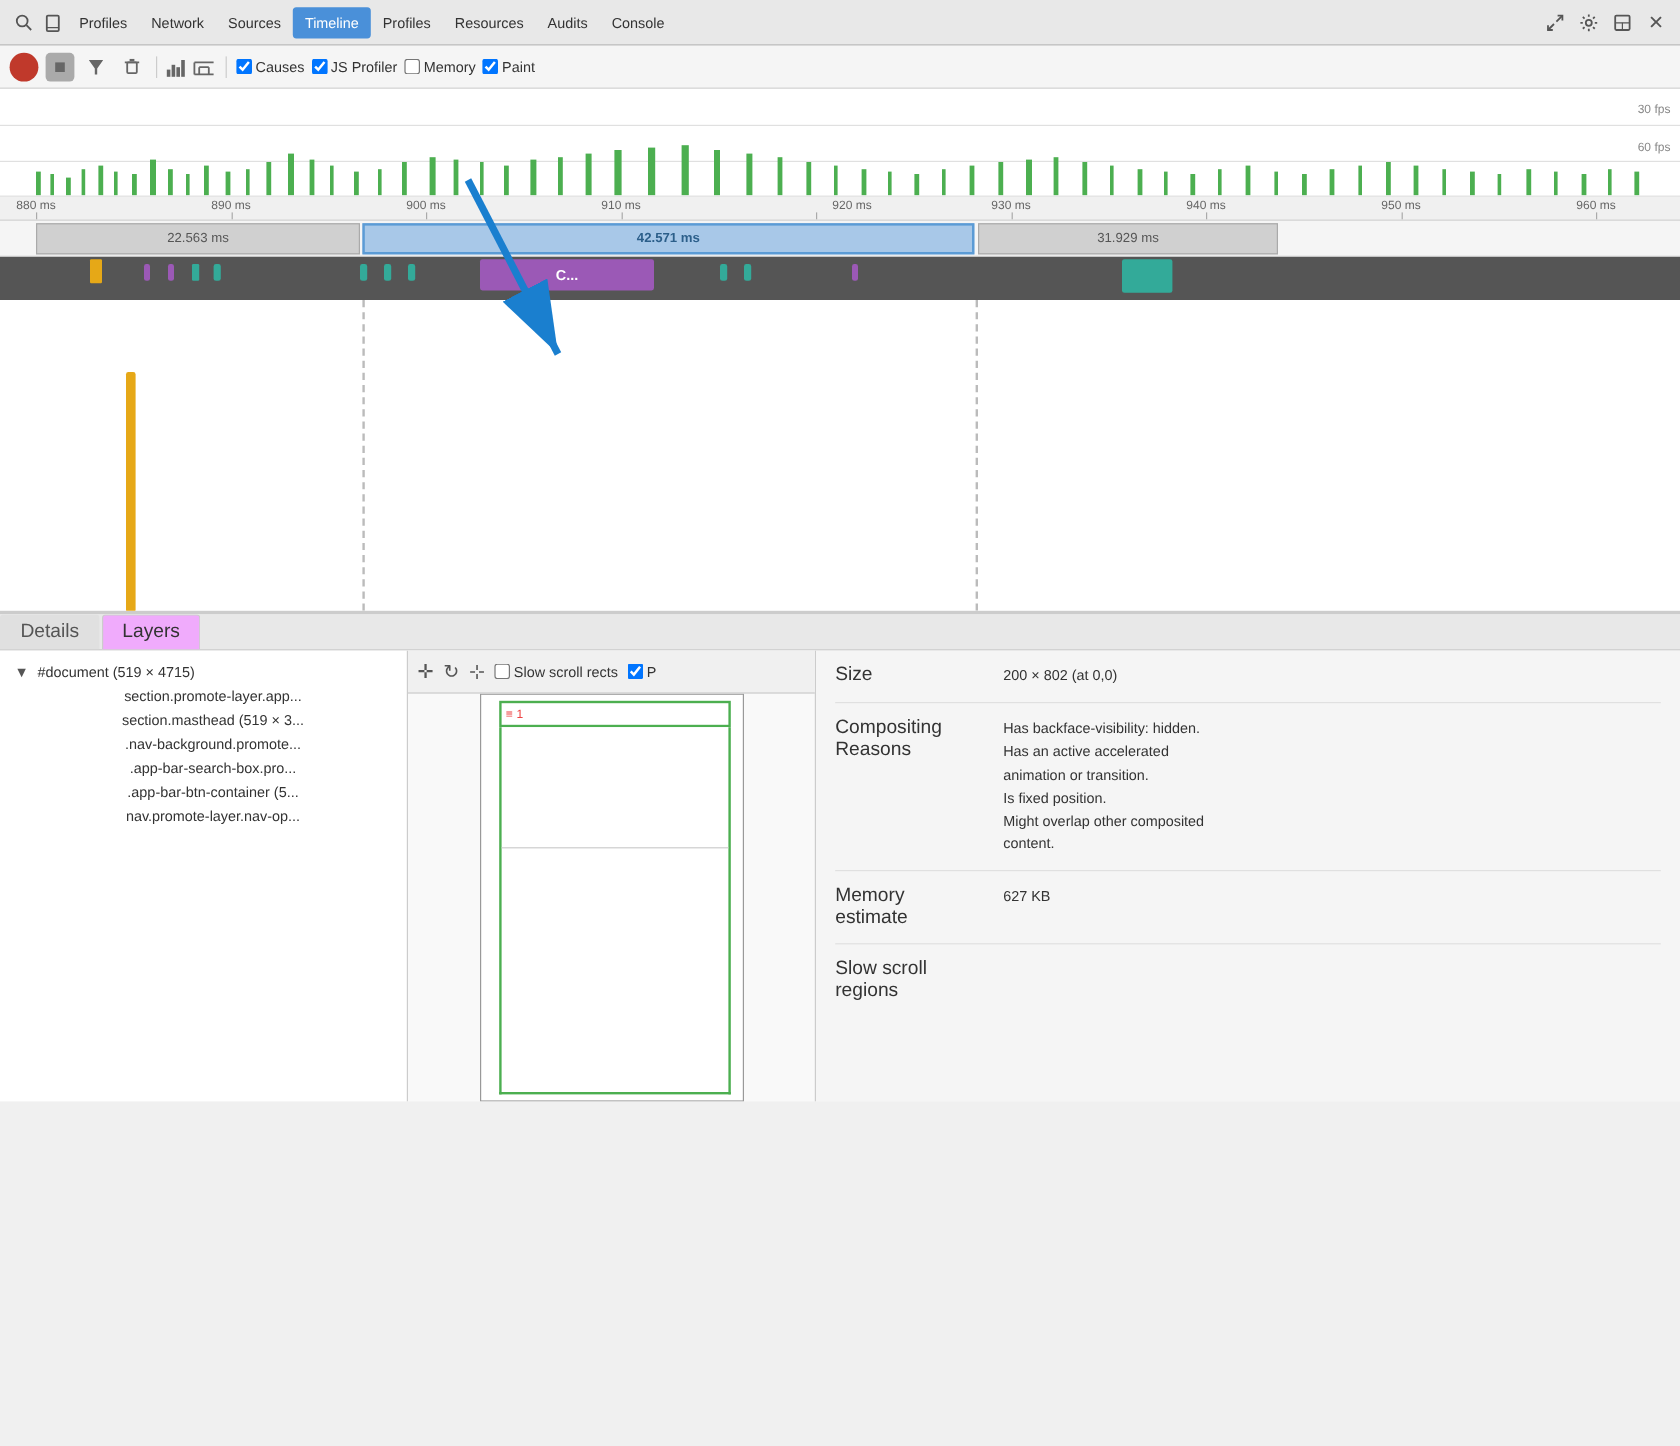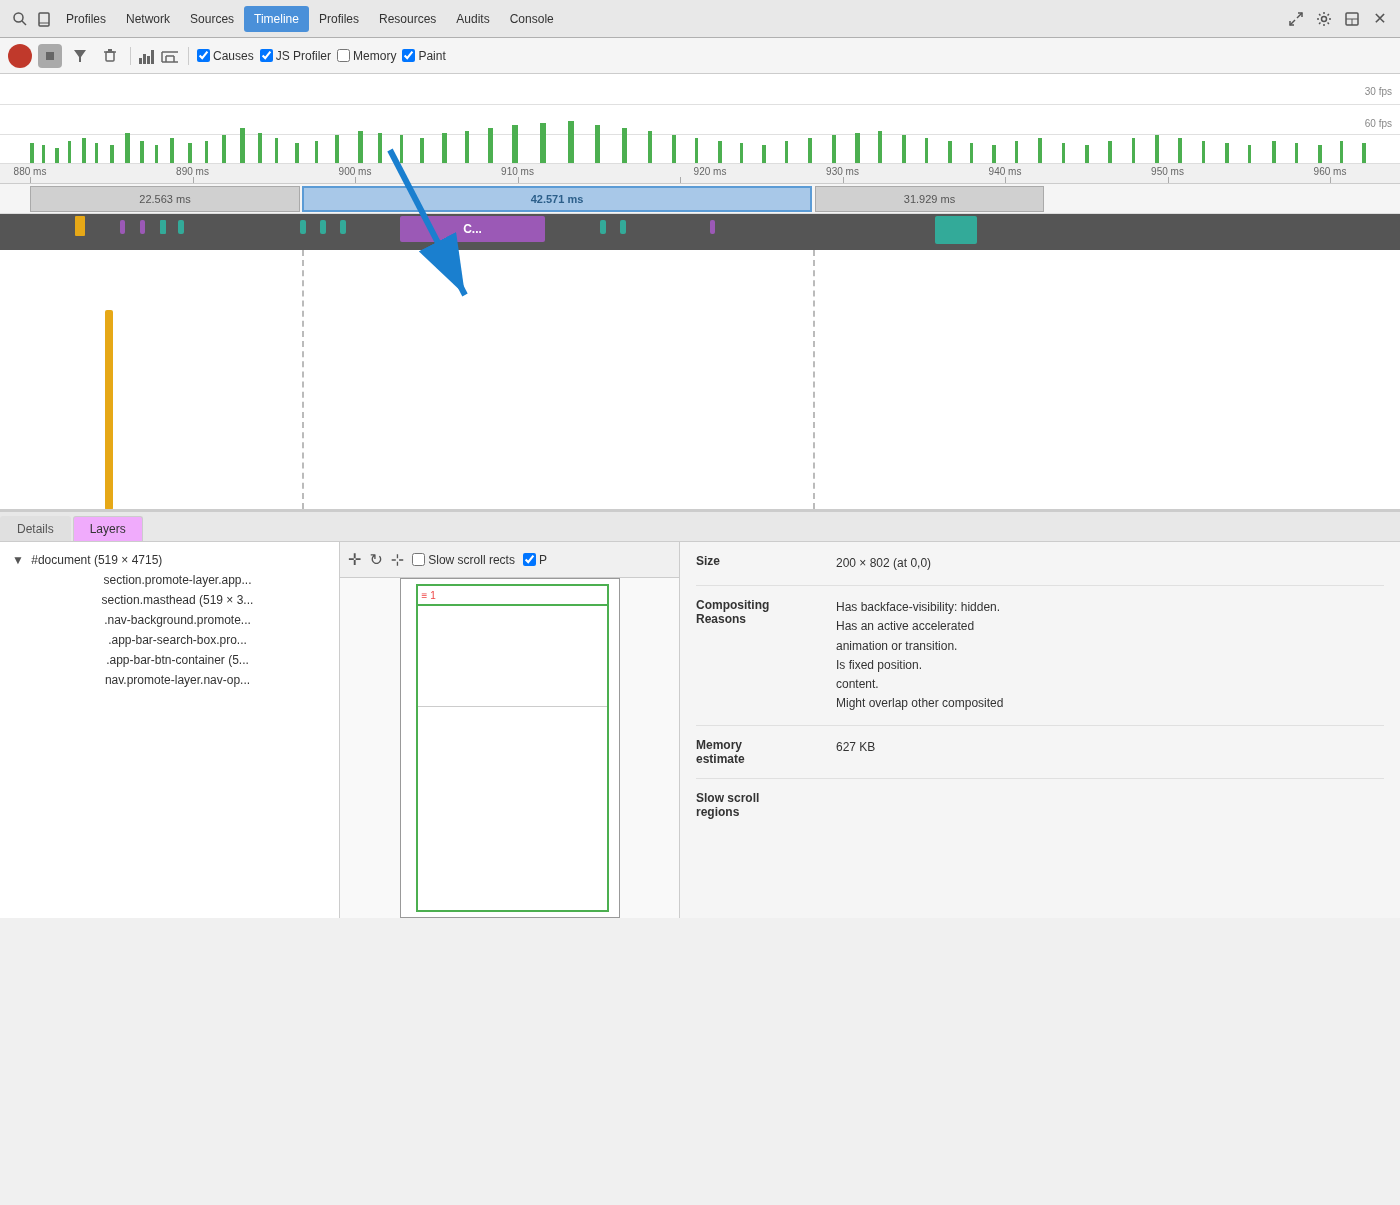--- a/index.html
+++ b/index.html
@@ -104,21 +104,21 @@
     
     .bottom-panel {
       display: flex; flex-direction: column; background: #f5f5f5;
       border-top: 2px solid #ccc; flex: 1;
     }
     .tabs-row {
       display: flex; background: #e8e8e8; border-bottom: 1px solid #ccc; height: 30px; align-items: flex-end;
     }
     .tab {
       padding: 5px 16px; cursor: pointer; border: 1px solid transparent;
-      border-bottom: none; font-size: 12px; background: #e0e0e0; color: #555;
+      border-bottom: none; font-size: 16px; background: #e0e0e0; color: #555;
       margin-right: 2px; border-radius: 3px 3px 0 0;
     }
     .tab.active { background: #f0abfc; border-color: #ccc; color: #333; }
 
     
     .bottom-content {
       display: flex; flex: 1; overflow: hidden;
     }
 
     
@@ -153,21 +153,21 @@
     }
 
     
     .info-panel {
       flex: 1; background: #f5f5f5; padding: 12px 16px; overflow-y: auto;
     }
     .info-row {
       display: flex; margin-bottom: 12px; border-bottom: 1px solid #e0e0e0; padding-bottom: 12px;
     }
     .info-row:last-child { border-bottom: none; }
-    .info-label { width: 140px; font-weight: bold; font-size: 12px; color: #333; flex-shrink: 0; }
+    .info-label { width: 140px; font-weight: normal; font-size: 16px; color: #333; flex-shrink: 0; }
     .info-value { font-size: 12px; color: #333; flex: 1; line-height: 1.6; }
   </style>
 </head>
 <body>
 
 <div class="menu-bar">
   <div class="menu-icon">
     <svg width="16" height="16" viewBox="0 0 16 16" fill="none">
       <circle cx="6.5" cy="6.5" r="4.5" stroke="#555" stroke-width="1.5"></circle>
       <line x1="10" y1="10" x2="14" y2="14" stroke="#555" stroke-width="1.5"></line>
@@ -371,21 +371,21 @@
         <div class="time-tick" style="left: 1330px;"></div>
       </div>
   </div>
 
   <div class="frame-row">
 
     <div class="frame-block gray" style="left: 30px; width: 270px;">22.563 ms</div>
 
     <div class="frame-block blue-selected" style="left: 302px; width: 510px;">42.571 ms</div>
 
-    <div class="frame-block gray" style="left: 815px; width: 229px;">31.929 ms</div>
+    <div class="frame-block gray" style="left: 815px; width: 250px;">31.929 ms</div>
   </div>
 
   <div class="dark-band">
 
     <div class="event-block" style="left:75px; width:10px; top:2px; height:20px; background:#e6a817; border-radius:1px;"></div>
 
     <div class="event-block" style="left:120px; width:5px; top:6px; height:14px; background:#9b59b6;"></div>
     <div class="event-block" style="left:140px; width:5px; top:6px; height:14px; background:#9b59b6;"></div>
 
     <div class="event-block" style="left:160px; width:6px; top:6px; height:14px; background:#3a9; border-radius:1px;"></div>
@@ -484,22 +484,22 @@
       <div class="info-row">
         <div class="info-label">
           <div>Compositing</div>
           <div>Reasons</div>
         </div>
         <div class="info-value">
           <div>Has backface-visibility: hidden.</div>
           <div>Has an active accelerated</div>
           <div>animation or transition.</div>
           <div>Is fixed position.</div>
+          <div>Might overlap other composited</div>
           <div>content.</div>
-          <div>Might overlap other composited</div>
         </div>
       </div>
       <div class="info-row">
         <div class="info-label">
           <div>Memory</div>
           <div>estimate</div>
         </div>
         <div class="info-value">627 KB</div>
       </div>
       <div class="info-row">

